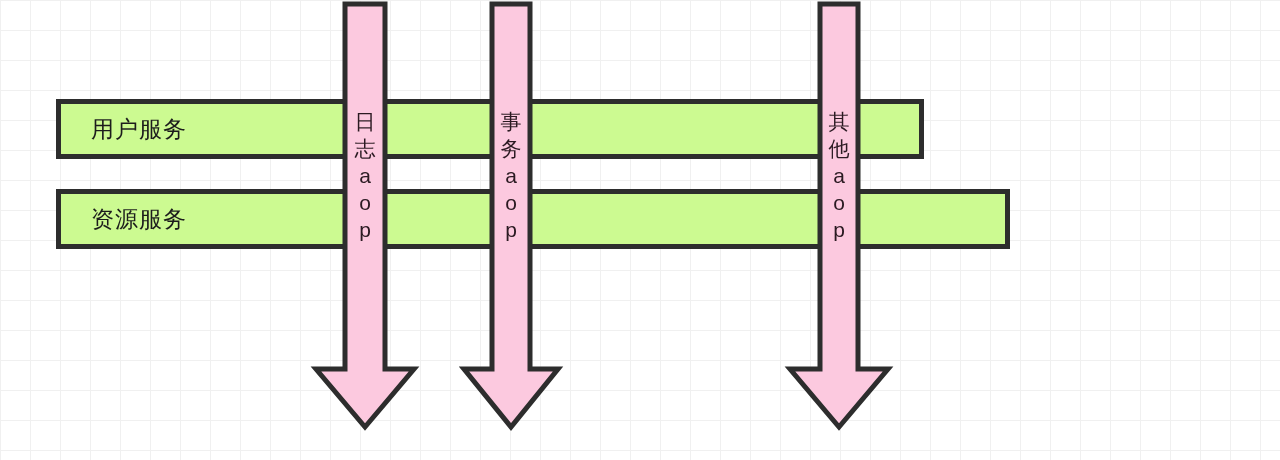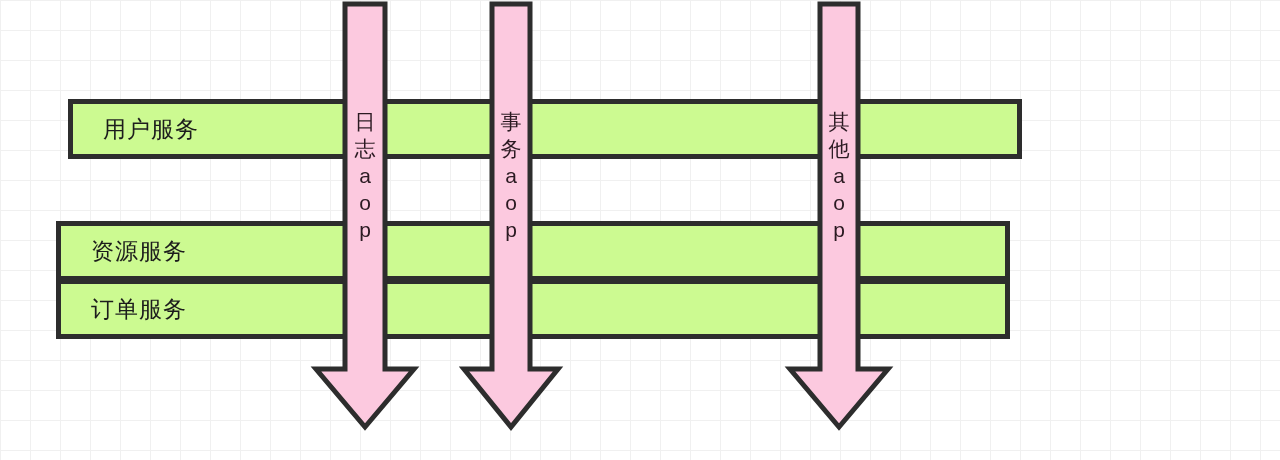--- a/index.html
+++ b/index.html
@@ -79,28 +79,25 @@
     z-index: 6;
     user-select: none;
     white-space: nowrap;
   }
 </style>
 </head>
 <body>
 
 <div id="canvas">
 
-  <div class="service-bar" id="service-0" style="left: 68px; top: 99px; width: 954px; height: 60px; background: rgb(204, 250, 145); border-color: rgb(45, 45, 45);">
+  <div class="service-bar" id="service-0" style="left: 56px; top: 99px; width: 868px; height: 60px; background: rgb(204, 250, 145); border-color: rgb(45, 45, 45);">
     <span class="service-label">用户服务</span>
   </div>
-  <div class="service-bar" id="service-1" style="left: 56px; top: 189px; width: 954px; height: 60px; background: rgb(204, 250, 145); border-color: rgb(45, 45, 45); margin-top: 32px;">
+  <div class="service-bar" id="service-1" style="left: 56px; top: 189px; width: 954px; height: 60px; background: rgb(204, 250, 145); border-color: rgb(45, 45, 45);">
     <span class="service-label">资源服务</span>
-  </div>
-  <div class="service-bar" id="service-2" style="left: 56px; top: 279px; width: 954px; height: 60px; background: rgb(204, 250, 145); border-color: rgb(45, 45, 45);">
-    <span class="service-label">订单服务</span>
   </div>
 
   <div class="aspect-arrow" id="aspect-0" style="left: 316px; top: 4px; width: 98px; height: 423px;">
     <svg id="aspect-svg-0" width="98" height="423" viewBox="0 0 98 423">
         <polygon points="29,0 69,0 69,365 98,365 49,423 0,365 29,365" fill="#fcc9df" stroke="#2d2d2d" stroke-width="5" stroke-linejoin="miter"></polygon>
       </svg>
     <div class="arrow-text" id="aspect-text-0" style="top: 104px;">日
 志
 a
 o

